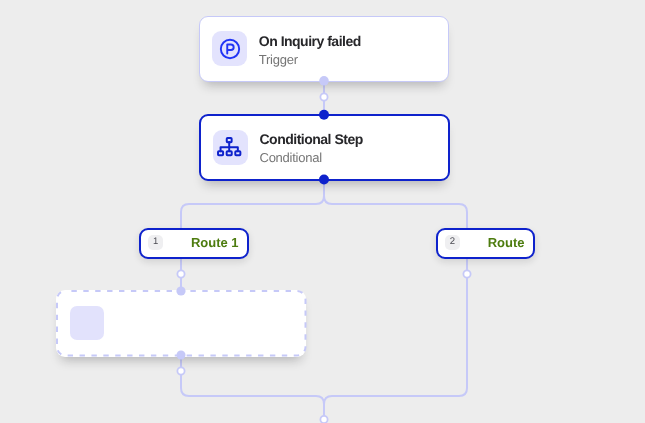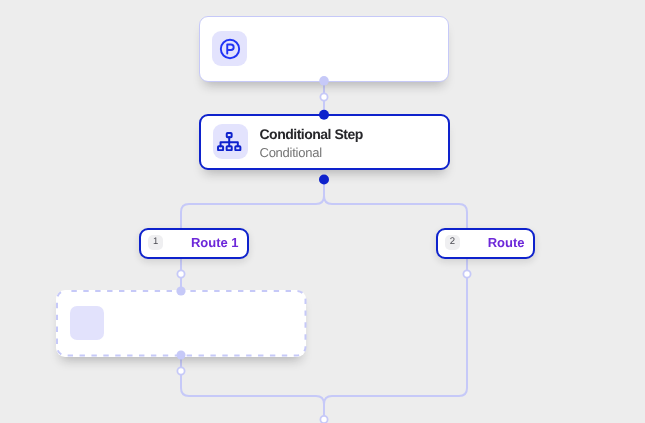--- a/index.html
+++ b/index.html
@@ -2,29 +2,29 @@
 <html><head>
 <meta charset="utf-8">
 <style>
   html,body{margin:0;padding:0;}
   body{width:645px;height:423px;background:#EDEDED;font-family:"Liberation Sans",sans-serif;overflow:hidden;-webkit-font-smoothing:antialiased;text-rendering:geometricPrecision;}
   .canvas{position:relative;width:645px;height:423px;}
   svg.edges{position:absolute;left:0;top:0;width:645px;height:423px;overflow:visible;z-index:1;}
   svg.handles{position:absolute;left:0;top:0;width:645px;height:423px;overflow:visible;z-index:9;pointer-events:none;}
   .card{position:absolute;background:#fff;border-radius:9px;box-sizing:border-box;display:flex;align-items:center;z-index:5;}
   #card-trigger{left:198.8px;top:16px;width:250px;height:65.5px;border:1px solid #C6C9F8;box-shadow:0 8px 11px -5px rgba(30,30,34,.28);}
-  #card-cond{left:198.5px;top:113.5px;width:251px;height:56px;border:2px solid #0E22CC;box-shadow:0 8px 11px -5px rgba(30,30,34,.28);}
+  #card-cond{left:198.5px;top:113.5px;width:251px;height:67px;border:2px solid #0E22CC;box-shadow:0 8px 11px -5px rgba(30,30,34,.28);}
   .icon-box{width:34.5px;height:35px;border-radius:9px;background:#E3E3FD;display:flex;align-items:center;justify-content:center;margin-left:12.5px;flex:none;}
   .txt{margin-left:12px;position:relative;top:1px;}
   .t-title{font-size:14px;font-weight:bold;color:#27272A;line-height:16px;letter-spacing:-0.5px;}
   .t-sub{margin-top:3px;}
   .t-sub{font-size:13px;color:#757575;line-height:15px;margin-top:3px;letter-spacing:-0.25px;}
   .pill{position:absolute;background:#fff;border:2px solid #0E22CC;border-radius:9px;height:31px;display:flex;align-items:center;padding:0 8px 0 7.2px;box-sizing:border-box;z-index:6;box-shadow:0 3px 7px rgba(30,30,34,.13);}
   .num{background:#EFEFF1;border-radius:5px;font-size:9.5px;color:#4A4A52;padding:0 5px;margin-right:3.6px;line-height:14.5px;height:14.5px;display:inline-block;position:relative;top:-1px;}
-  .plabel{font-size:13px;font-weight:bold;color:#6d28d9;position:relative;top:-1px;padding-left:24px;}
+  .plabel{font-size:13px;font-weight:bold;color:#4d7c0f;position:relative;top:-1px;padding-left:24px;}
   #pill-route{left:138.8px;top:227.8px;}
   #pill-else{left:435.6px;top:227.8px;}
   .ghost{position:absolute;left:55.8px;top:290px;width:250.5px;height:66.5px;background:#fff;border-radius:9px;box-sizing:border-box;display:flex;align-items:center;z-index:5;box-shadow:0 8px 11px -5px rgba(30,30,34,.28);}
   .ghost .dash{position:absolute;left:0;top:0;width:250.5px;height:66.5px;overflow:visible;}
   .ghost .ph{width:34px;height:34px;border-radius:7px;background:#E2E2FC;margin-left:14px;}
 </style>
 </head>
 <body>
 
 <div class="canvas">
@@ -52,20 +52,24 @@
     </g>
   </svg>
 
   <div class="card" id="card-trigger">
     <div class="icon-box">
       <svg width="22" height="22" viewBox="0 0 24 24" fill="none" stroke="#2134F5" stroke-width="2.1" stroke-linecap="round" stroke-linejoin="round">
         <circle cx="12" cy="12" r="10"></circle>
         <path d="M9 17V7h4a3 3 0 0 1 0 6H9"></path>
       </svg>
     </div>
+    <div class="txt">
+      <div class="t-title">On Inquiry failed</div>
+      <div class="t-sub">Trigger</div>
+    </div>
   </div>
 
   <div class="card" id="card-cond">
     <div class="icon-box">
       <svg width="24.4" height="19.3" viewBox="0 0 24 19" style="margin-right:1.5px" fill="none" stroke="#0E22CC" stroke-width="1.95" stroke-linecap="round" stroke-linejoin="round">
         <rect x="9.6" y="1" width="4.8" height="4.2" rx="0.8"></rect>
         <rect x="1" y="14" width="5" height="4" rx="0.8"></rect>
         <rect x="9.5" y="14" width="5" height="4" rx="0.8"></rect>
         <rect x="18" y="14" width="5" height="4" rx="0.8"></rect>
         <path d="M3.5 14v-4h17v4"></path>

